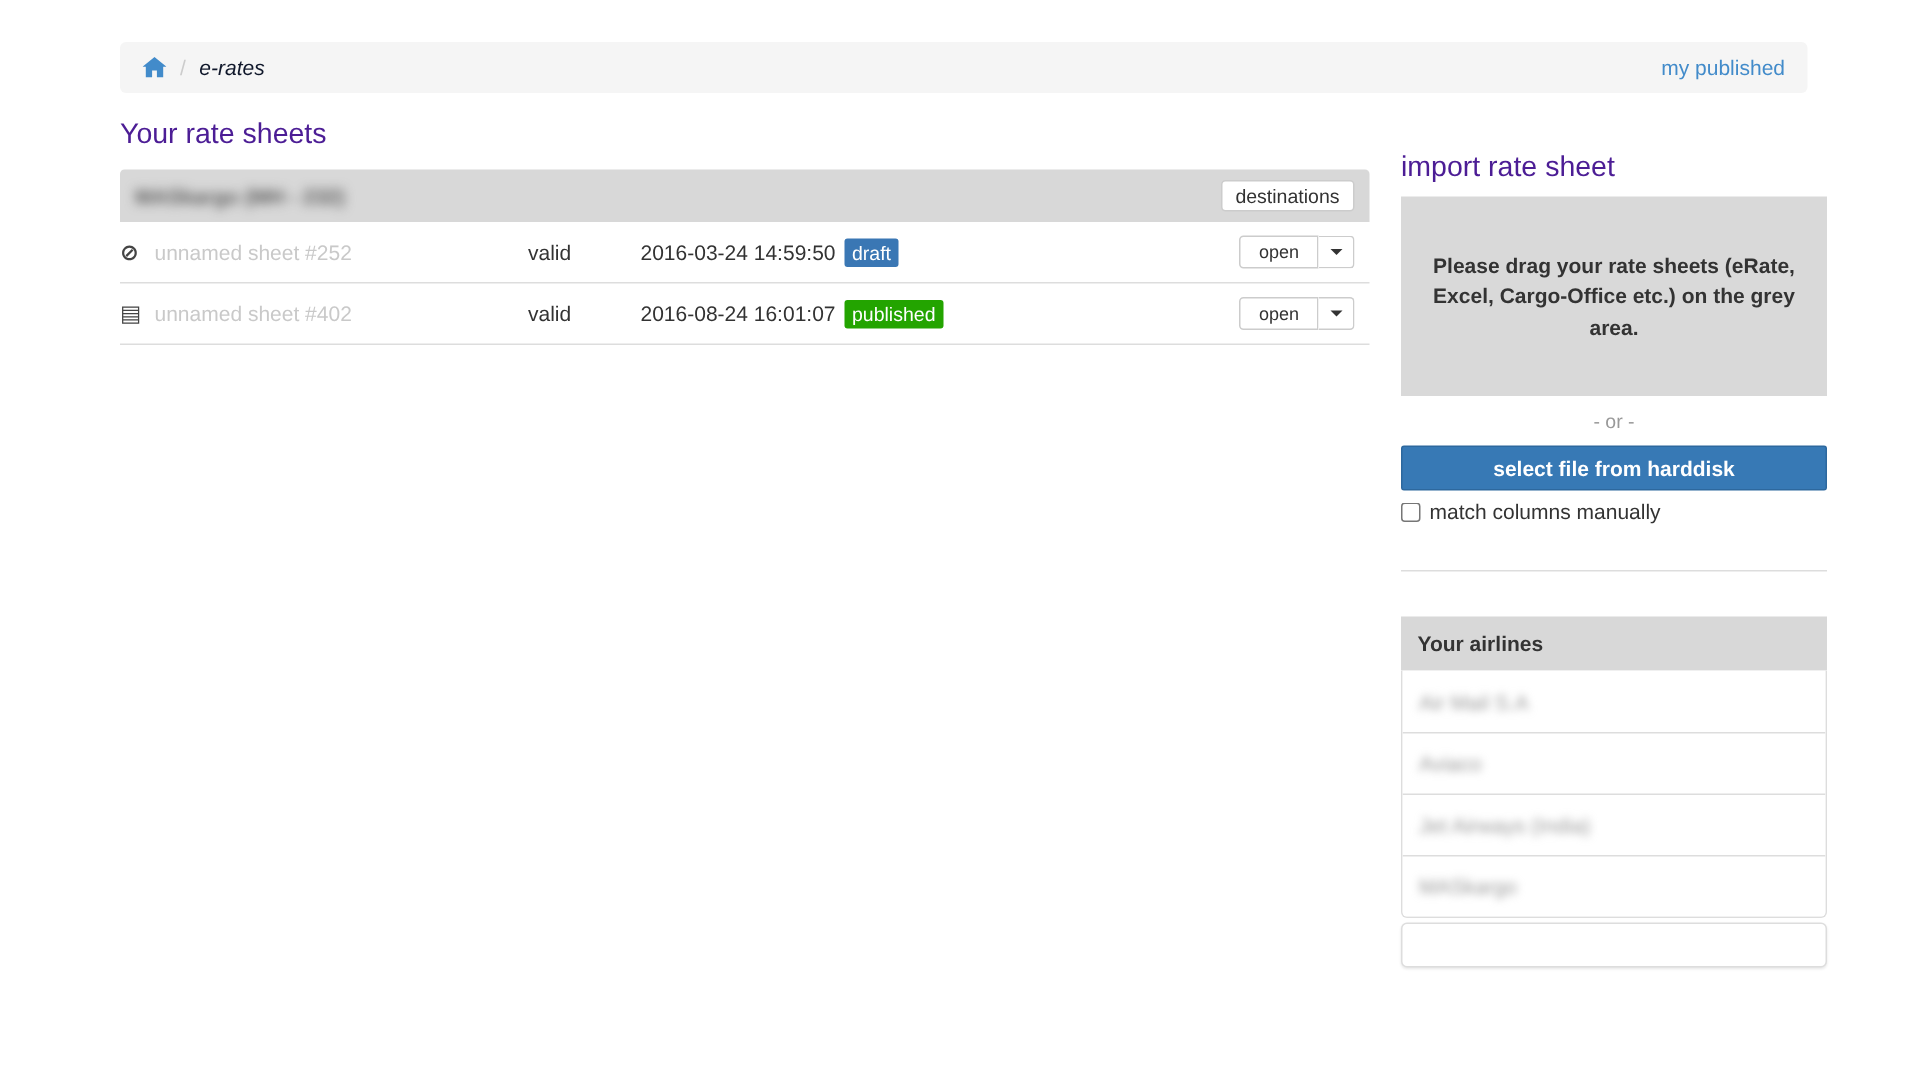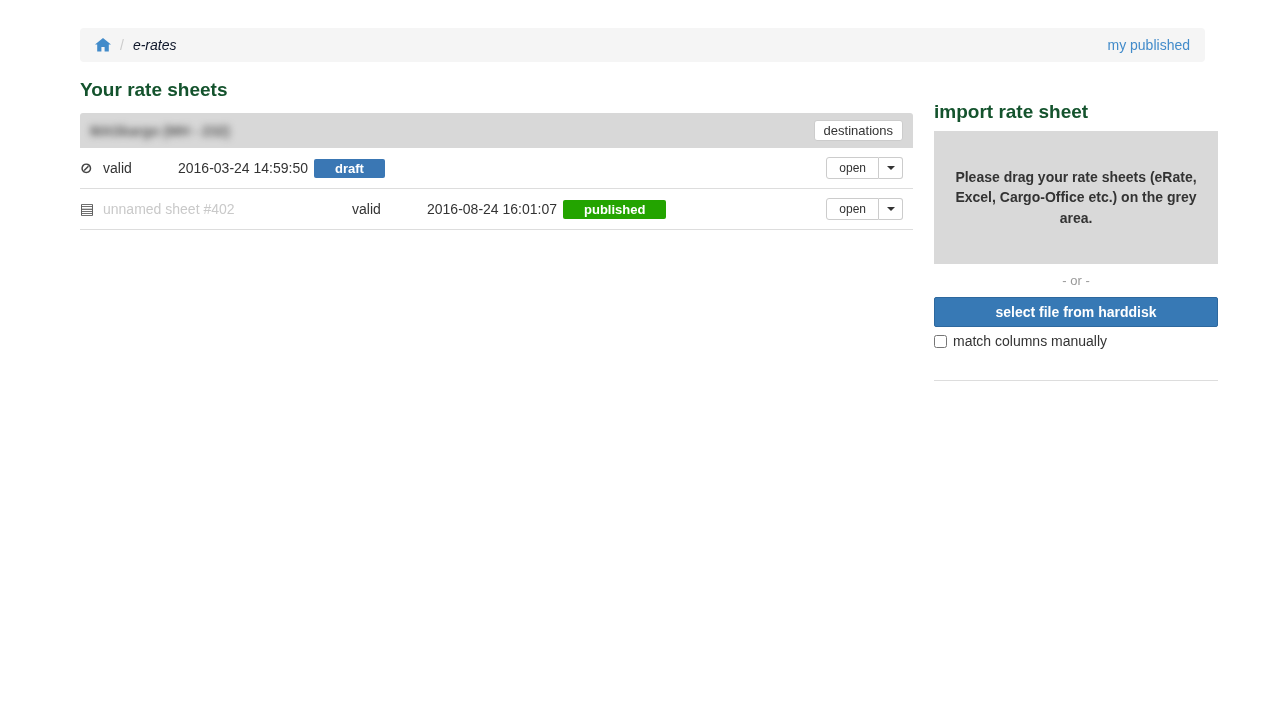--- a/index.html
+++ b/index.html
@@ -9,38 +9,38 @@
   .abs { position:absolute; }
 
   
   .breadcrumb-bar { left:80px; top:28px; width:1125px; height:34px; background:#f5f5f5;
     border-radius:4px; display:flex; align-items:center; padding:0 15px; }
   .crumb-home { display:flex; align-items:center; cursor:pointer; }
   .crumb-sep { color:#ccc; margin:0 9px; }
   .crumb-link { color:#0f172a; cursor:pointer; text-decoration:none;font-style:italic; }
   .bar-right-link { margin-left:auto; color:#428bca; cursor:pointer; }
 
-  h2.section-title { font-size:19px; font-weight:700; color:#14532d; }
+  h2.section-title { font-size:19px; font-weight:400; color:#4c1d95; }
 
   
   .left-col { left:80px; top:79px; width:833px; }
   .left-col h2 { margin-bottom:12px; }
   .sheet-panel-header { height:35px; background:#d8d8d8; display:flex; align-items:center;
     padding:0 10px; border-radius:3px 3px 0 0; }
   .redacted-title { font-weight:bold; color:#5a5a5a; filter:blur(3.5px); }
   .btn-plain { background:#fff; border:1px solid #ccc; border-radius:3px; color:#333;
     font-size:13px; padding:2px 9px; cursor:pointer; font-family:inherit; }
   .sheet-panel-header .btn-plain { margin-left:auto; }
 
   .sheet-row { height:41px; display:flex; align-items:center; border-bottom:1px solid #ddd; }
   .row-icon { width:23px; font-size:15px; color:#444; font-weight:bold; }
   .sheet-name { width:249px; color:#c9c9c9; overflow:hidden; white-space:nowrap; }
   .sheet-valid { width:75px; }
   .sheet-time { margin-right:6px; }
-  .status-badge { color:#fff; font-weight:bold; font-size:13px; padding:2px 21px; border-radius:2px; }
+  .status-badge { color:#fff; font-weight:normal; font-size:13px; padding:2px 5px; border-radius:2px; }
   .status-draft { background:#3a77b4; }
   .status-published { background:#23a400; }
   .row-actions { margin-left:auto; margin-right:10px; display:flex; }
   .btn-open { background:#fff; border:1px solid #ccc; border-radius:3px 0 0 3px; color:#333;
     font-size:12px; padding:3px 12px; cursor:pointer; font-family:inherit; }
   .btn-caret { background:#fff; border:1px solid #ccc; border-left:none; border-radius:0 3px 3px 0;
     width:24px; display:flex; align-items:center; justify-content:center; cursor:pointer; }
   .caret { width:0; height:0; border-left:4px solid transparent; border-right:4px solid transparent;
     border-top:4px solid #333; }
 
@@ -88,20 +88,21 @@
 <div class="abs left-col">
   <h2 class="section-title">Your rate sheets</h2>
 
   <div class="sheet-panel-header">
     <span class="redacted-title">MASkargo (MH - 232)</span>
     <button class="btn-plain">destinations</button>
   </div>
 
   <div class="sheet-row">
     <span class="row-icon">⊘</span>
+    <span class="sheet-name">unnamed sheet #252</span>
     <span class="sheet-valid">valid</span>
     <span class="sheet-time">2016-03-24 14:59:50</span>
     <span class="status-badge status-draft">draft</span>
     <span class="row-actions">
       <button class="btn-open">open</button>
       <span class="btn-caret">
         <span class="caret"></span>
       </span>
     </span>
   </div>
@@ -132,13 +133,31 @@
 
   <button class="btn-primary">select file from harddisk</button>
 
   <label class="check-row">
     <input type="checkbox" style="">
     <span>match columns manually</span>
   </label>
 
   <hr class="divider">
 
+  <div class="airlines-panel">
+    <div class="airlines-header">Your airlines</div>
+    <div class="airlines-list">
+      <div class="airline-item">
+        <span>Air Mail S.A</span>
+      </div>
+      <div class="airline-item">
+        <span>Aviaco</span>
+      </div>
+      <div class="airline-item">
+        <span>Jet Airways (India)</span>
+      </div>
+      <div class="airline-item">
+        <span>MASkargo</span>
+      </div>
+    </div>
+    <div class="airlines-footer"></div>
+  </div>
 </div>
 
 </body></html>

